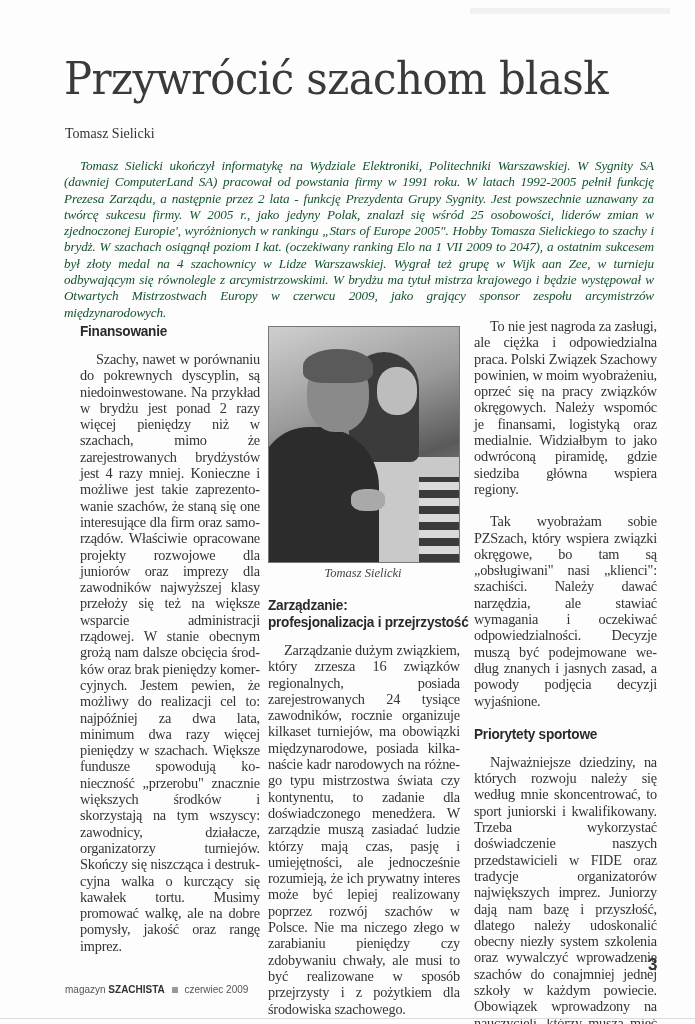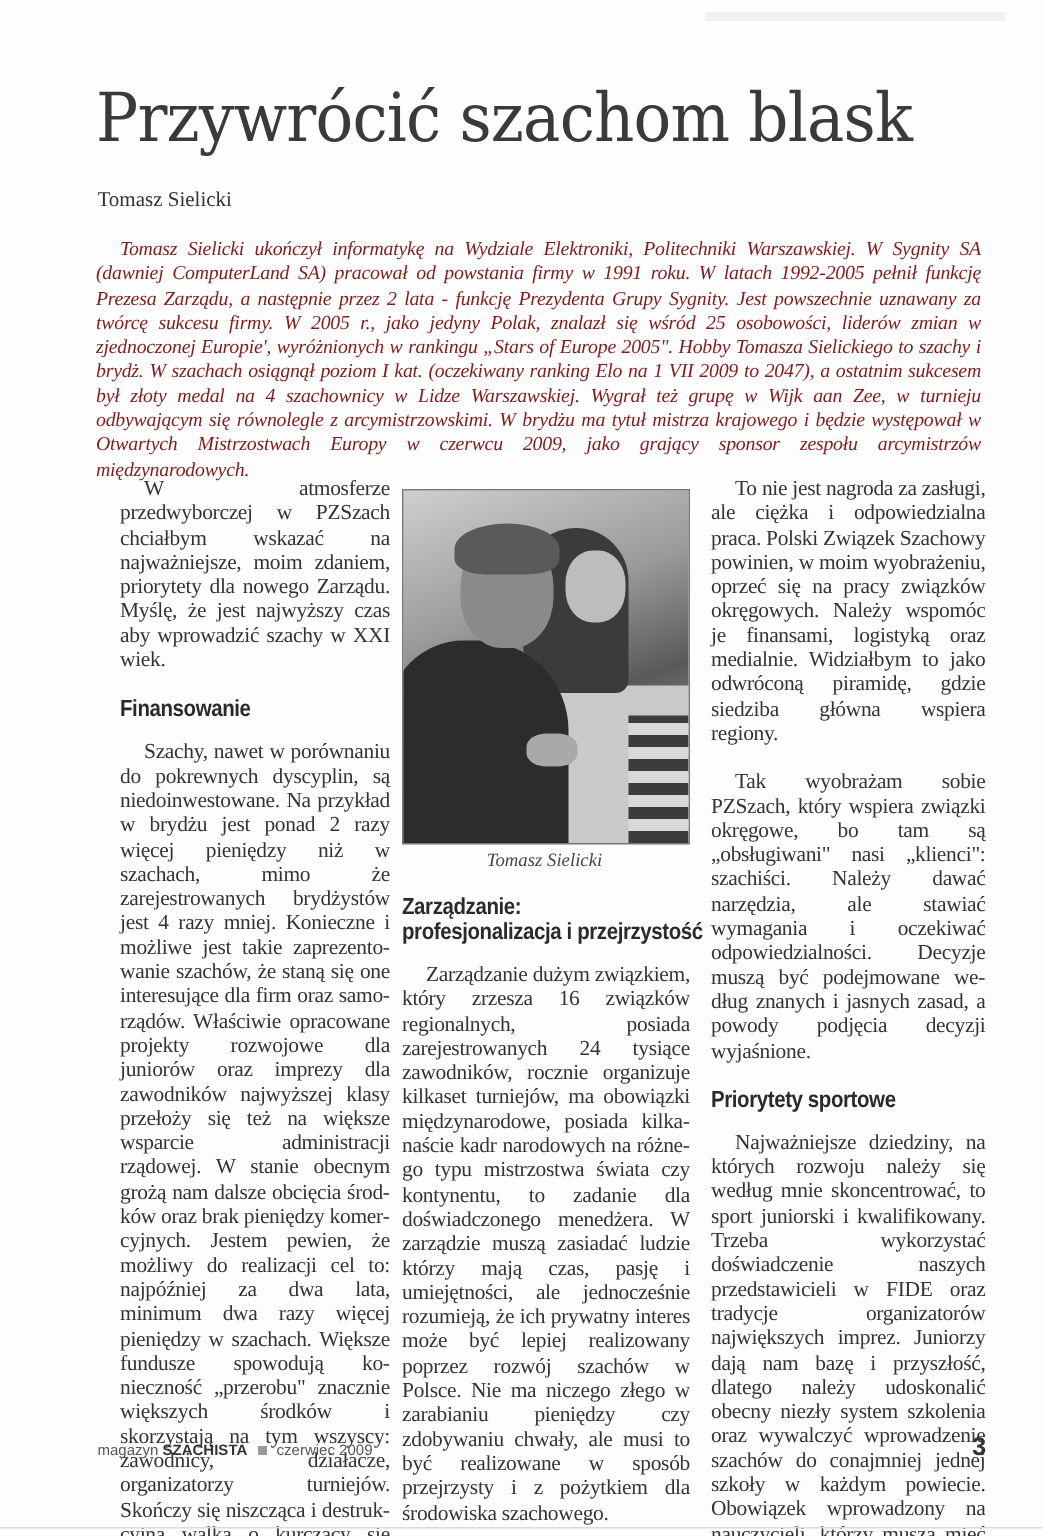--- a/index.html
+++ b/index.html
@@ -22,21 +22,21 @@
     color: #3a3a3a; margin: 0; line-height: 1;
     transform: scaleX(0.93); transform-origin: left top;
   }
   .author {
     position: absolute; left: 65px; top: 126px;
     font-family: "Liberation Serif", serif; font-size: 14px; color: #333;
   }
   .bio {
     position: absolute; left: 64px; top: 158px; width: 590px;
     font-family: "Liberation Serif", serif; font-style: italic;
-    font-size: 13.2px; line-height: 16.3px; color: #7f1d1d;
+    font-size: 13.2px; line-height: 16.3px; color: #14532d;
     text-align: justify; text-indent: 16px; margin: 0;
     letter-spacing: -0.15px;
   }
   .col {
     position: absolute; top: 318px;
     font-family: "Liberation Serif", serif;
     font-size: 14.3px; line-height: 16.3px; color: #333;
     letter-spacing: -0.2px;
   }
   .col p { margin: 0 0 16px 0; text-align: justify; text-indent: 16px; hyphens: manual; }
@@ -87,21 +87,21 @@
   }
   .photo .hands {
     position: absolute; left: 82px; top: 162px; width: 34px; height: 22px;
     background: #a9a9a9; border-radius: 40%;
   }
   .caption {
     position: absolute; left: 268px; top: 566px; width: 190px; text-align: center;
     font-family: "Liberation Serif", serif; font-style: italic; font-size: 12.5px; color: #444;
   }
   .footer {
-    position: absolute; left: 65px; top: 962px;
+    position: absolute; left: 65px; top: 984px;
     font-family: "Liberation Sans", sans-serif; font-size: 10px; color: #555;
   }
   .footer .brand { font-weight: bold; color: #333; }
   .footer .sep { display: inline-block; width: 6px; height: 6px; background: #999; margin: 0 4px; vertical-align: middle; }
   .page-number {
     position: absolute; left: 648px; top: 955px;
     font-family: "Liberation Sans", sans-serif; font-weight: bold; font-size: 17px; color: #333;
   }
   .bottom-rule {
     position: absolute; left: 0; right: 0; top: 1018px; height: 1px; background: #dcdcdc;
@@ -112,21 +112,20 @@
 
 <div class="page">
   <div class="ghost-line"></div>
 
   <h1 class="title">Przywrócić szachom blask</h1>
   <div class="author">Tomasz Sielicki</div>
 
   <p class="bio">Tomasz Sielicki ukończył informatykę na Wydziale Elektroniki, Politechniki Warszawskiej. W Sygnity SA (dawniej ComputerLand SA) pracował od powstania firmy w 1991 roku. W latach 1992-2005 pełnił funkcję Prezesa Zarządu, a następnie przez 2 lata - funkcję Prezydenta Grupy Sygnity. Jest powszechnie uznawany za twórcę sukcesu firmy. W 2005 r., jako jedyny Polak, znalazł się wśród 25 osobowości, liderów zmian w zjednoczonej Europie', wyróżnionych w rankingu „Stars of Europe 2005". Hobby Tomasza Sielickiego to szachy i brydż. W szachach osiągnął poziom I kat. (oczekiwany ranking Elo na 1 VII 2009 to 2047), a ostatnim sukcesem był złoty medal na 4 szachownicy w Lidze Warszawskiej. Wygrał też grupę w Wijk aan Zee, w turnieju odbywającym się równolegle z arcymistrzowskimi. W brydżu ma tytuł mistrza krajowego i będzie występował w Otwartych Mistrzostwach Europy w czerwcu 2009, jako grający sponsor zespołu arcymistrzów międzynarodowych.</p>
 
   <div class="col col-1">
-    <p>W atmosferze przedwyborczej w PZSzach chciałbym wskazać na najważniejsze, moim zdaniem, priorytety dla nowego Zarządu. Myślę, że jest najwyższy czas aby wprowadzić szachy w XXI wiek.</p>
     <h2>Finansowanie</h2>
     <p>Szachy, nawet w porównaniu do pokrewnych dyscyplin, są nie­doinwestowane. Na przykład w brydżu jest ponad 2 razy więcej pieniędzy niż w szachach, mimo że zarejestrowanych brydżystów jest 4 razy mniej. Konieczne i możliwe jest takie zaprezento­wanie szachów, że staną się one interesujące dla firm oraz samo­rządów. Właściwie opracowane projekty rozwojowe dla juniorów oraz imprezy dla zawodników najwyższej klasy przełoży się też na większe wsparcie administra­cji rządowej. W stanie obecnym grożą nam dalsze obcięcia środ­ków oraz brak pieniędzy komer­cyjnych. Jestem pewien, że możli­wy do realizacji cel to: najpóźniej za dwa lata, minimum dwa razy więcej pieniędzy w szachach. Większe fundusze spowodują ko­nieczność „przerobu" znacznie większych środków i skorzystają na tym wszyscy: zawodnicy, dzia­łacze, organizatorzy turniejów. Skończy się niszcząca i destruk­cyjna walka o kurczący się kawa­łek tortu. Musimy promować walkę, ale na dobre pomysły, ja­kość oraz rangę imprez.</p>
   </div>
 
   <div class="photo">
     <div class="table-top"></div>
     <div class="bg-man"></div>
     <div class="bg-head"></div>
     <div class="suit"></div>
     <div class="head"></div>

